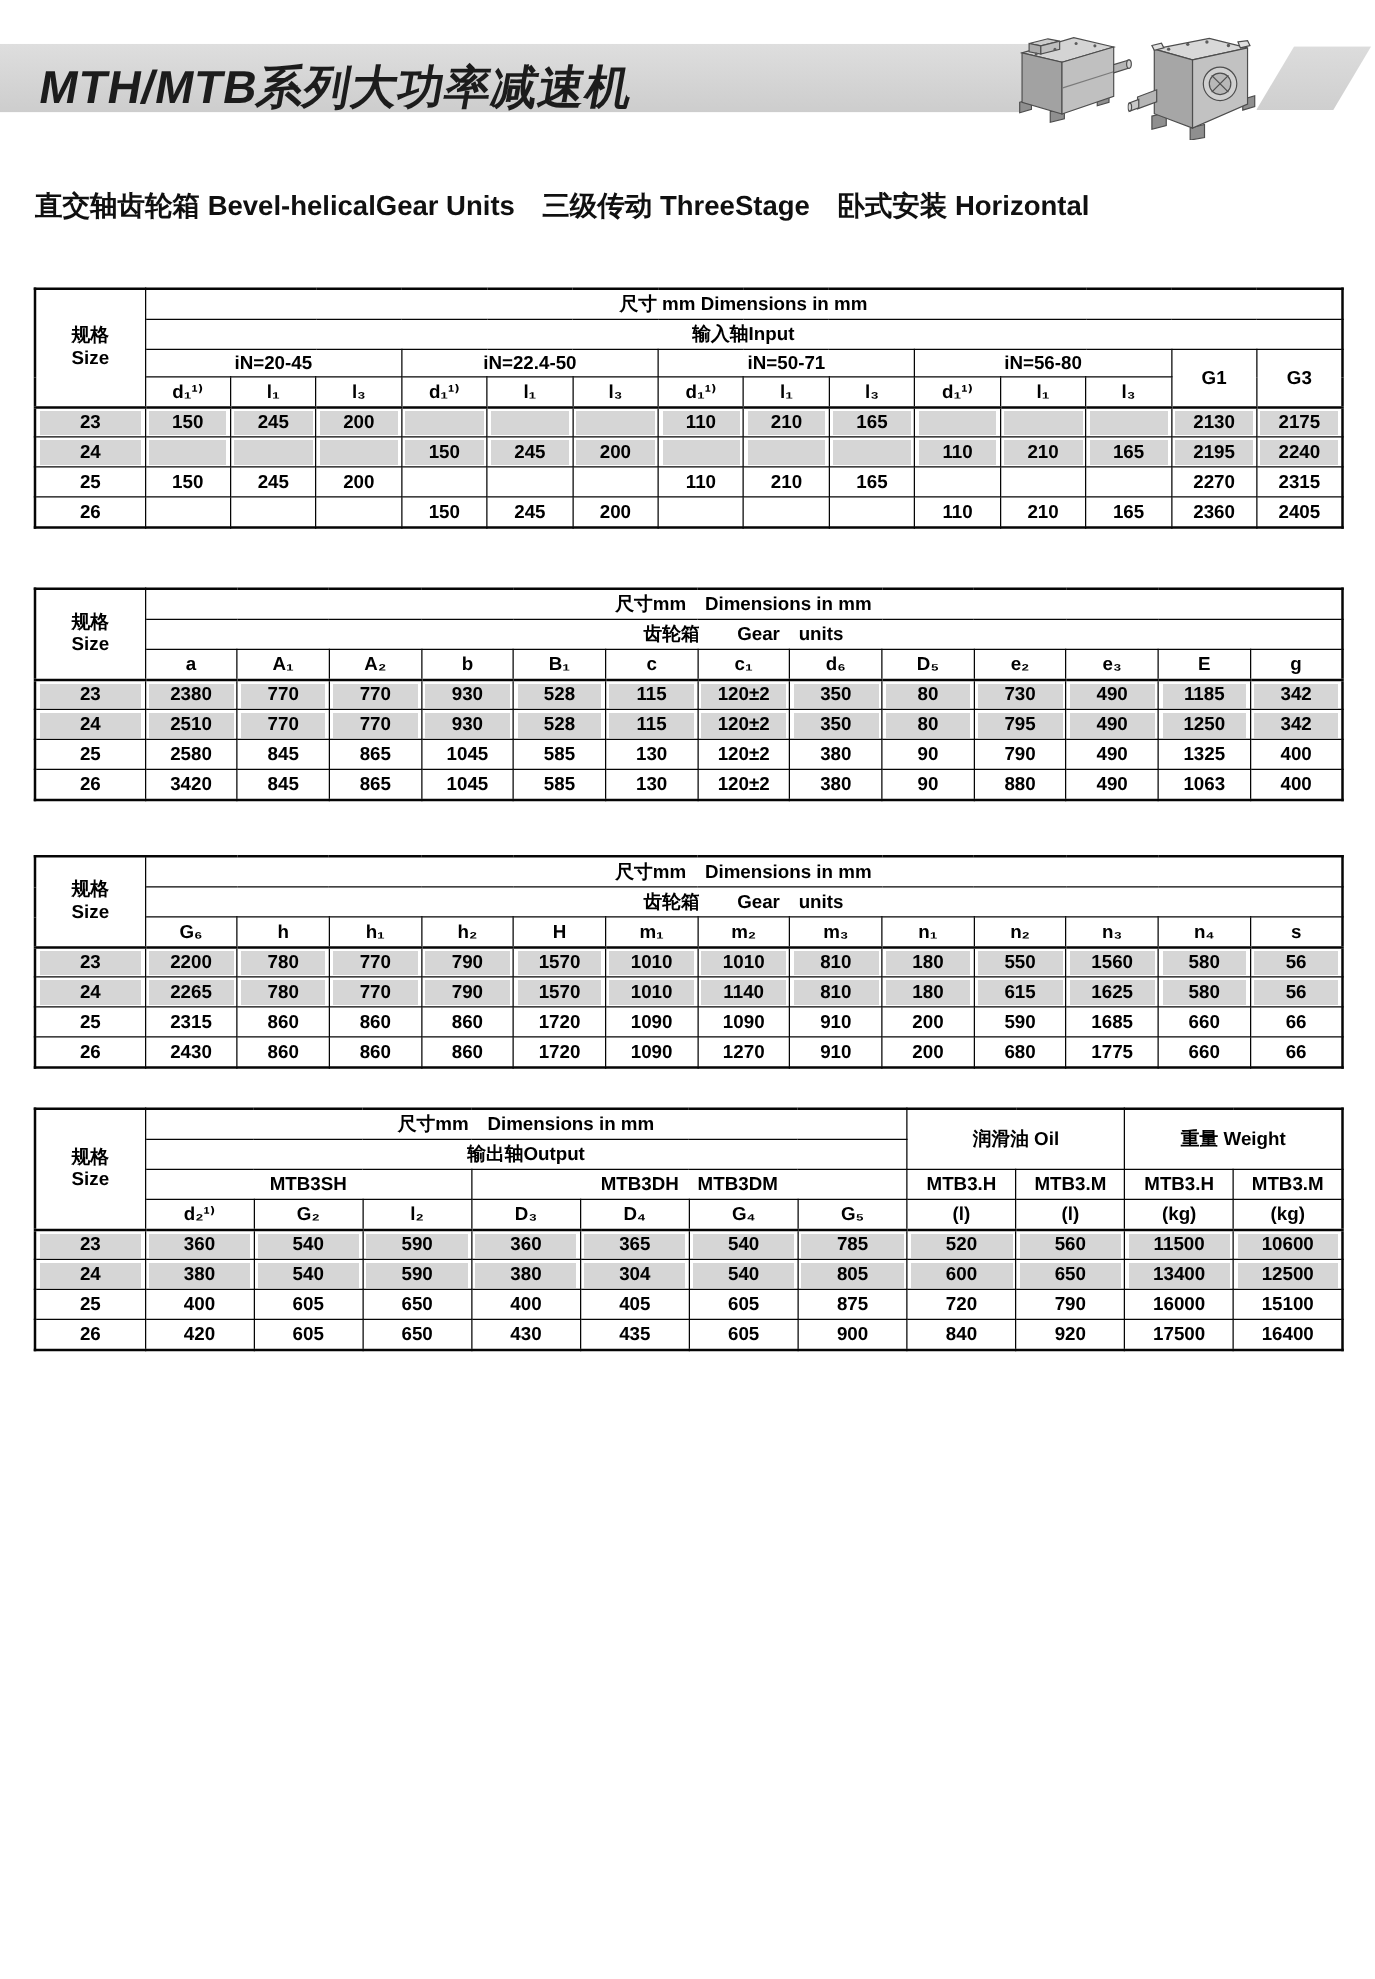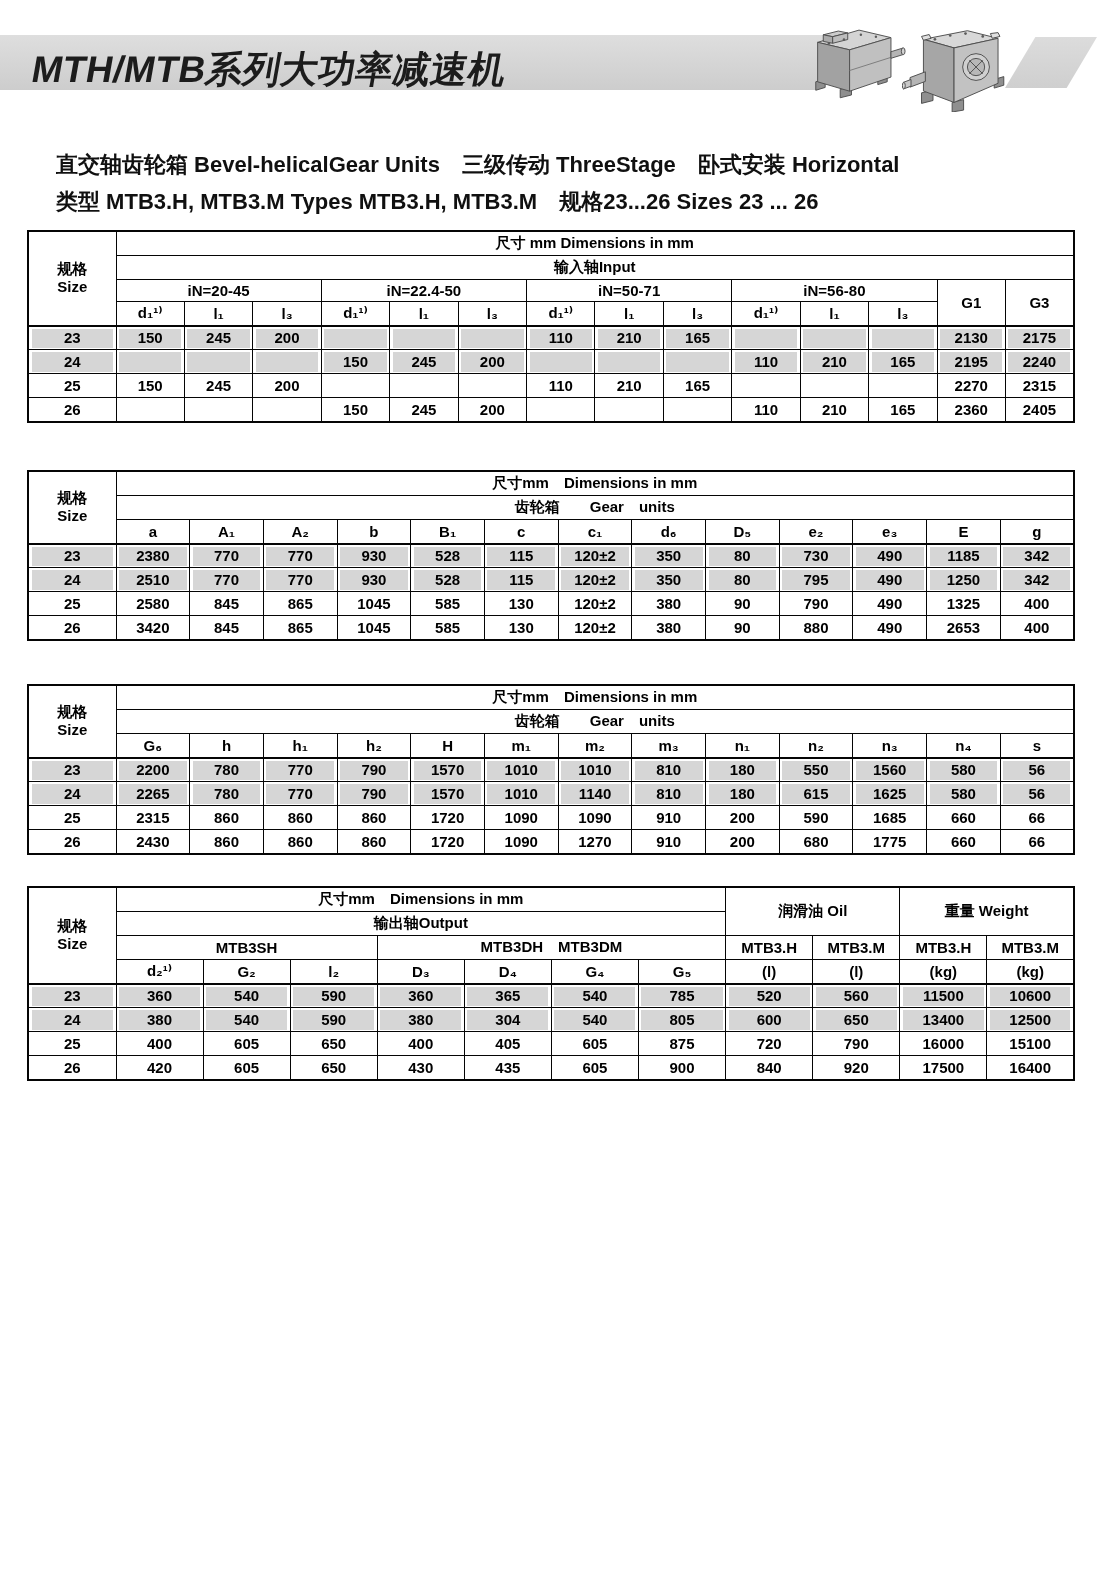--- a/index.html
+++ b/index.html
@@ -25,21 +25,21 @@
     position: absolute; left: 32px; top: 45px;
     font-size: 37px; font-weight: 700; color: #1c1c1c;
     transform: skewX(-10deg); white-space: nowrap; letter-spacing: 0.5px;
   }
   .unit { position: absolute; }
   .u1 { left: 812px; top: 20px; width: 94px; height: 86px; }
   .u2 { left: 902px; top: 24px; width: 106px; height: 88px; }
 
   .subtitle {
     position: absolute; left: 28px;
-    font-size: 22px; font-weight: 700; color: #101010; white-space: nowrap; margin-left: 28px;
+    font-size: 22px; font-weight: 700; color: #101010; white-space: nowrap;
   }
   .line1 { top: 150px; }
   .line2 { top: 187px; }
 
   
   table.t {
     position: absolute; left: 27px; width: 1046px;
     border-collapse: collapse; table-layout: fixed;
     text-align: center; color: #000;
     border: 2.5px solid #050505;
@@ -111,21 +111,20 @@
       <polygon points="1,61 9,58 9,65 1,68" fill="#c8c8c8"></polygon>
       <ellipse cx="1.5" cy="64.5" rx="1.5" ry="3.4" fill="#d8d8d8"></ellipse>
     </g>
     <circle cx="34" cy="16" r="1.4" fill="#5c5c5c"></circle>
     <circle cx="50" cy="12" r="1.4" fill="#5c5c5c"></circle>
     <circle cx="66" cy="10" r="1.4" fill="#5c5c5c"></circle>
     <circle cx="84" cy="13" r="1.4" fill="#5c5c5c"></circle>
   </svg>
 
   <div class="subtitle line1">直交轴齿轮箱 Bevel-helicalGear Units　三级传动 ThreeStage　卧式安装 Horizontal</div>
-  <div class="subtitle line2">类型 MTB3.H, MTB3.M Types MTB3.H, MTB3.M　规格23...26 Sizes 23 ... 26</div>
 
   <table class="t" id="t1">
     <colgroup>
       <col style="width:88px">
         <col span="14" style="width:68.43px">
     </colgroup>
     <thead>
       <tr class="h-dim">
         <td class="size-head" rowspan="4">
           <span>规格</span><br>
@@ -318,21 +317,21 @@
           <td>845</td>
           <td>865</td>
           <td>1045</td>
           <td>585</td>
           <td>130</td>
           <td>120±2</td>
           <td>380</td>
           <td>90</td>
           <td>880</td>
           <td>490</td>
-          <td>2653</td>
+          <td>1063</td>
           <td>400</td>
         </tr>
       </tbody>
   </table>
 
   <table class="t" id="t3">
     <colgroup>
       <col style="width:88px">
         <col span="13" style="width:73.69px">
     </colgroup>

